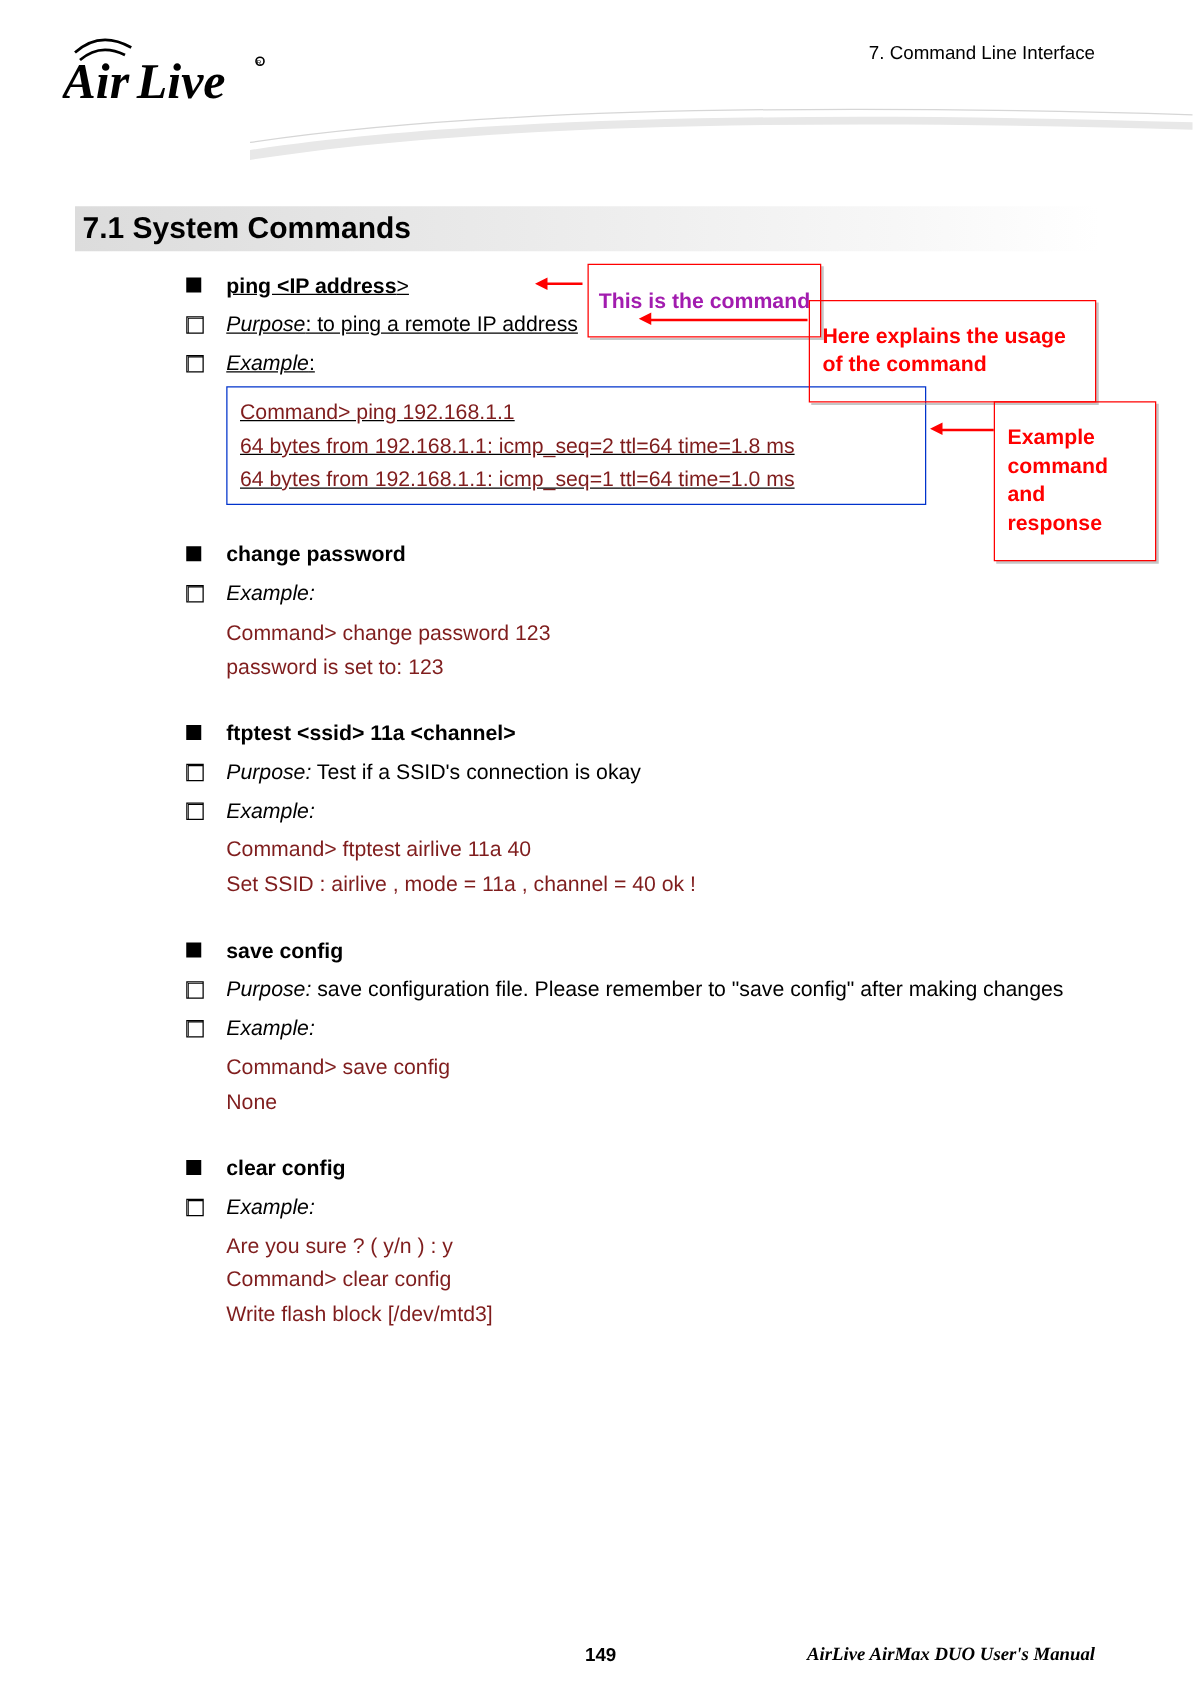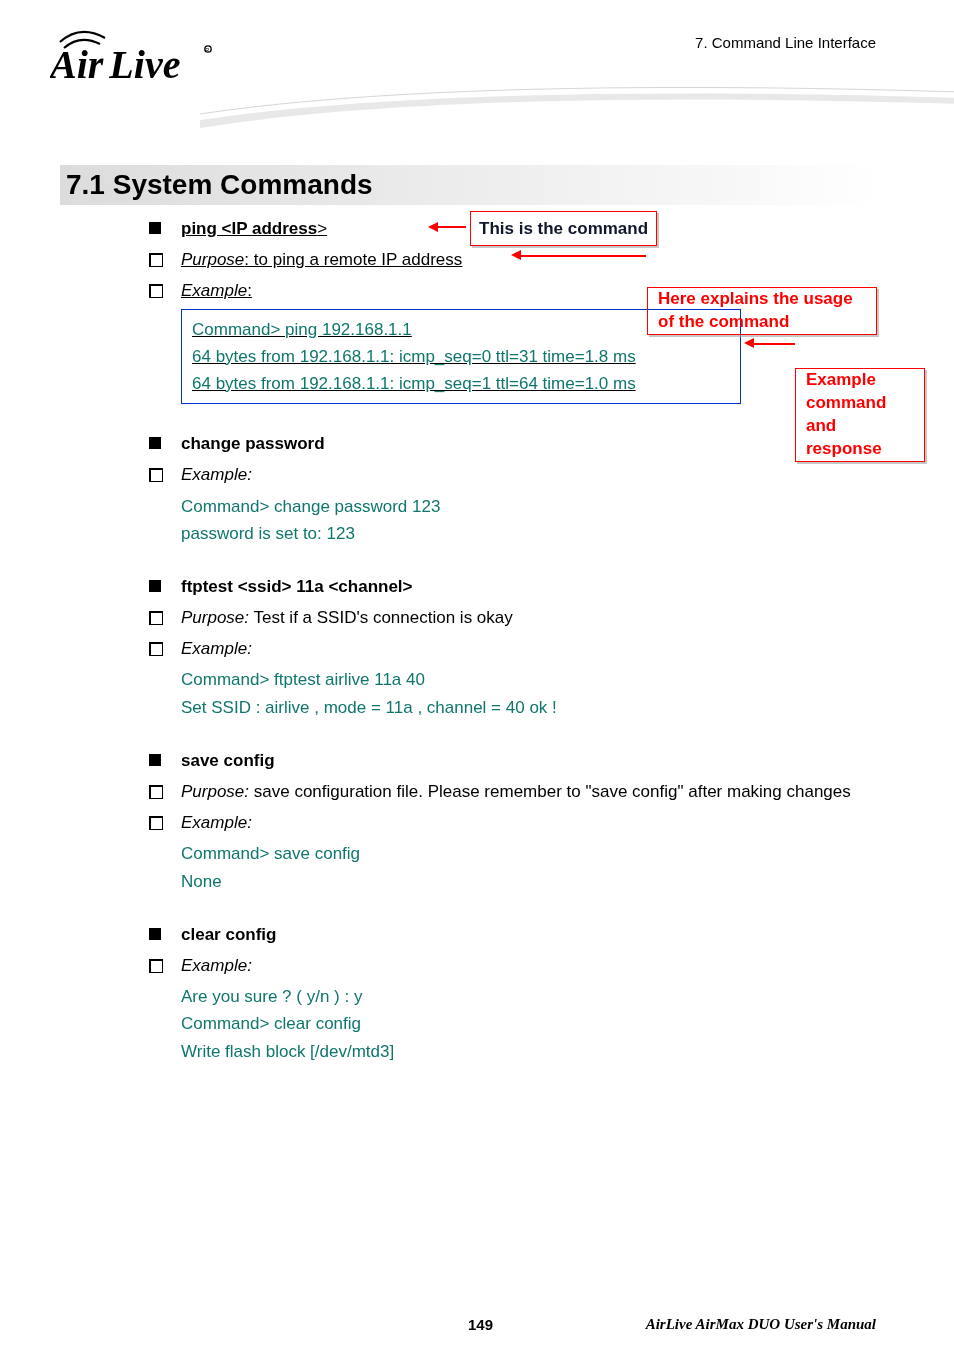--- a/index.html
+++ b/index.html
@@ -8,41 +8,41 @@
 
   
   .hdr-chapter { position: absolute; top: 34px; right: 78px; font-size: 15px; }
   .logo { position: absolute; top: 22px; left: 50px; }
   .hdr-swoosh { position: absolute; top: 80px; left: 200px; width: 760px; height: 50px; overflow: hidden; pointer-events:none; }
   .hdr-swoosh svg { width: 100%; height: 100%; }
 
   
   .section-heading {
     position: absolute; top: 165px; left: 60px; width: 820px;
-    font-size: 28px; font-weight: bold;
+    font-size: 24px; font-weight: bold;
     background: linear-gradient(to right, #dcdcdc 0%, #f7f7f7 80%, #fff 100%);
     padding: 4px 6px;
   }
 
   
   .body { position: absolute; top: 215px; left: 135px; width: 760px; font-size: 17px; line-height: 1.6; }
   ul.sq { list-style: none; padding-left: 0; }
   ul.sq > li { position: relative; padding-left: 46px; margin-bottom: 4px; }
   ul.sq > li.solid::before { content:""; position:absolute; left:14px; top:7px; width:12px; height:12px; background:#000; }
   ul.sq > li.hollow::before { content:""; position:absolute; left:14px; top:7px; width:12px; height:12px; border:1.5px solid #000; box-shadow: inset 1px 1px 0 #000; }
   .em { font-style: italic; }
   .bold { font-weight: bold; }
 
   .indent { margin-left: 46px; }
 
-  .blue { color: #0f766e; }
+  .blue { color: #7f1d1d; }
 
   .box-blue { border: 1.5px solid #0033cc; padding: 6px 10px; margin-top: 4px; }
-  .box-red1 { border: 1.5px solid #ff0000; padding: 3px 8px; display: inline-block; font-weight: bold; color:#0f172a; box-shadow: 2px 2px 0 rgba(160,160,160,0.6); }
-  .box-red2 { border: 1.5px solid #ff0000; padding: 0 10px; display: inline-block; font-weight: bold; color:#ff0000; box-shadow: 2px 2px 0 rgba(160,160,160,0.6); line-height:1.35;margin-top:47px; }
+  .box-red1 { border: 1.5px solid #ff0000; padding: 15px 8px; display: inline-block; font-weight: bold; color:#a21caf; box-shadow: 2px 2px 0 rgba(160,160,160,0.6); }
+  .box-red2 { border: 1.5px solid #ff0000; padding: 17px 10px; display: inline-block; font-weight: bold; color:#ff0000; box-shadow: 2px 2px 0 rgba(160,160,160,0.6); line-height:1.35; }
 
   .example-box { position: relative; text-decoration: underline; }
 
   
   .arr-red-left {
     position:absolute; width:38px; height:10px;
   }
   .arr-red-left::before { 
     content:""; position:absolute; left:8px; top:4px; width:30px; height:2px; background:#ff0000;
   }
@@ -121,21 +121,21 @@
     <div class="arr-red-longline arrow-usage-line"></div>
     <div class="arr-red-lefthead arrow-usage-head"></div>
     <div class="box-red2 callout-usage">
       <span>Here explains the usage</span><br>
       <span>of the command</span>
     </div>
 
     <div class="indent">
       <div class="box-blue" style="width:560px;">
         <div class="blue">Command&gt; ping 192.168.1.1</div>
-        <div class="blue">64 bytes from 192.168.1.1: icmp_seq=0 ttl=31 time=1.8 ms</div>
+        <div class="blue">64 bytes from 192.168.1.1: icmp_seq=2 ttl=64 time=1.8 ms</div>
         <div class="blue">64 bytes from 192.168.1.1: icmp_seq=1 ttl=64 time=1.0 ms</div>
       </div>
     </div>
 
     <div class="arr-red-longline arrow-resp-line"></div>
     <div class="arr-red-lefthead arrow-resp-head"></div>
     <div class="box-red2 callout-resp">
       <span>Example</span><br>
       <span>command and</span><br>
       <span>response</span>

